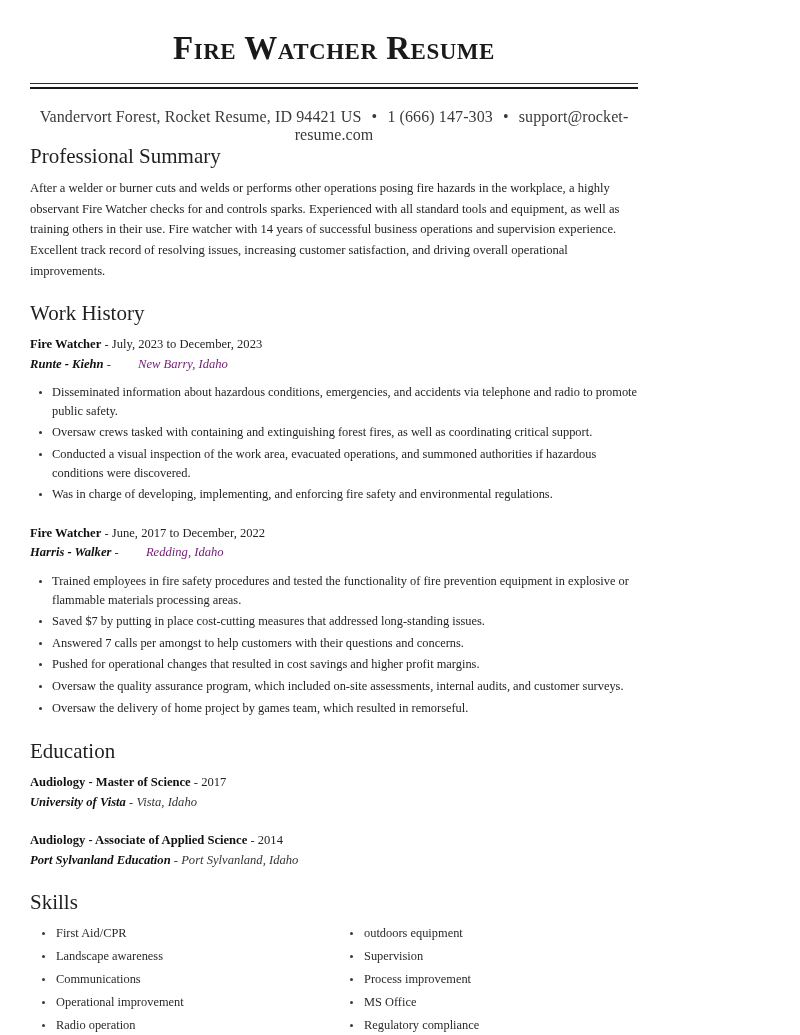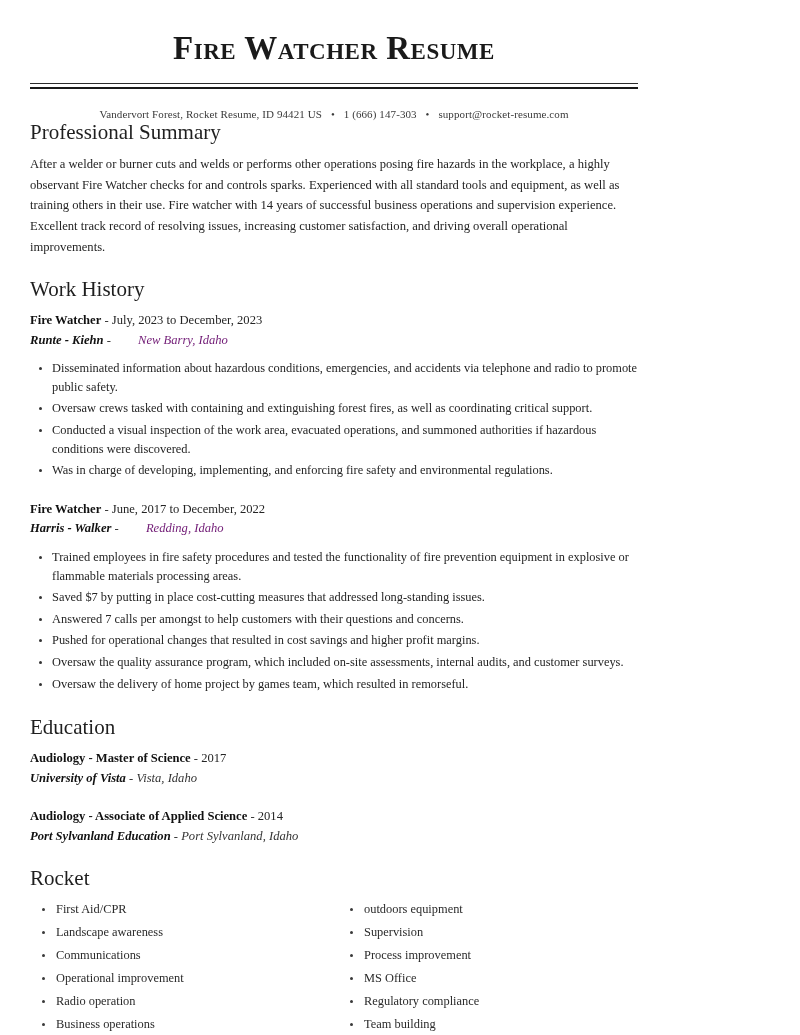--- a/index.html
+++ b/index.html
@@ -45,21 +45,21 @@
   }
   .rule-gap {
     height: 3px;
   }
   .rule-thick {
     height: 2px;
     background: #1a1a1a;
   }
   .contact-line {
     text-align: center;
-    font-size: 11px;
+    font-size: 16px;
     color: #3a3a3a;
     margin-top: 19px;
     letter-spacing: 0.1px;
   }
   .contact-sep {
     display: inline-block;
     padding: 0 6px;
     color: #3a3a3a;
   }
 
@@ -302,21 +302,21 @@
       </div>
       <div class="edu-line">
         <span class="edu-school">Port Sylvanland Education</span>
         <span class="dash">-</span>
         <span class="edu-location">Port Sylvanland, Idaho</span>
       </div>
     </div>
   </div>
 
   <div class="section section-skills">
-    <h2 class="section-heading">Rocket</h2>
+    <h2 class="section-heading">Skills</h2>
     <div class="skills-cols">
       <div class="skills-col">
         <ul class="plain-list">
           <li>First Aid/CPR</li>
           <li>Landscape awareness</li>
           <li>Communications</li>
           <li>Operational improvement</li>
           <li>Radio operation</li>
           <li>Business operations</li>
         </ul>

